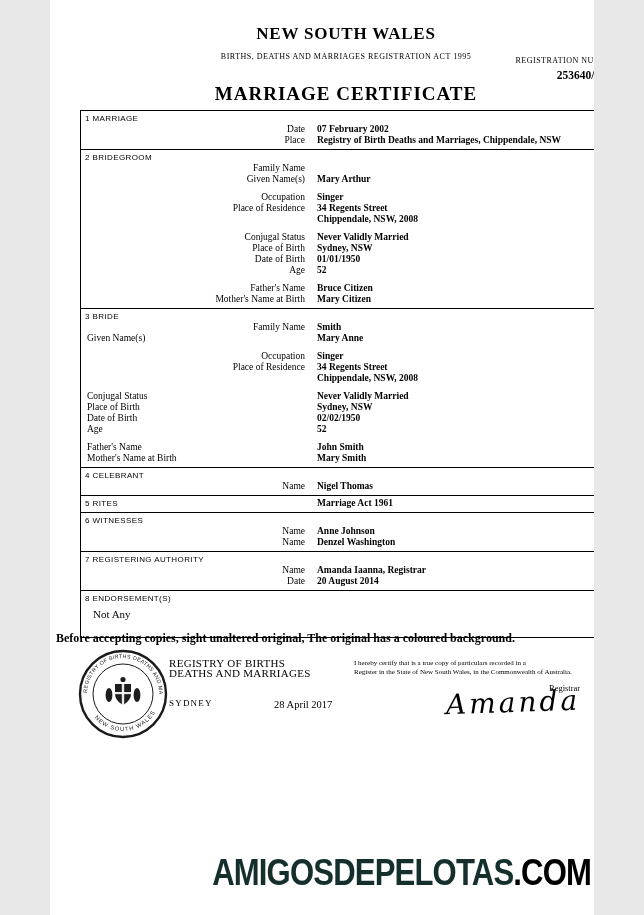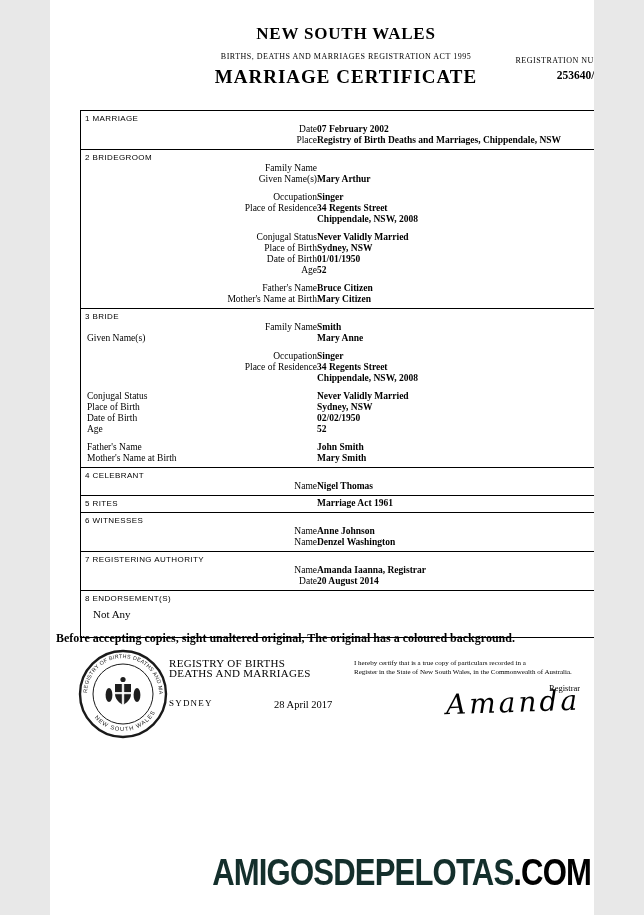--- a/index.html
+++ b/index.html
@@ -16,21 +16,21 @@
 
   
   .cert-header {
     position: absolute;
     top: 24px; left: 0;
     width: 592px;
     text-align: center;
   }
   .state-title { font-size: 17px; font-weight: bold; letter-spacing: 0.8px; }
   .act-line   { font-size: 8px; letter-spacing: 0.5px; margin-top: 8px; }
-  .doc-title  { font-size: 19px; font-weight: bold; letter-spacing: 1px; margin-top: 5px; }
+  .doc-title  { font-size: 19px; font-weight: bold; letter-spacing: 1px; margin-top: 22px; }
   .regnum-label {
     position: absolute; top: 56px; left: 452px; width: 130px;
     text-align: center; font-size: 8px; letter-spacing: 0.5px;
   }
   .regnum-value {
     position: absolute; top: 69px; left: 472px; width: 130px;
     text-align: center; font-size: 11.5px; font-weight: bold;
   }
 
   
@@ -46,21 +46,21 @@
   .sec-head-row { display: flex; line-height: 11px; }
   .sec-title {
     width: 236px; box-sizing: border-box; padding-left: 4px;
     font-family: "Liberation Sans", sans-serif;
     font-size: 8px; letter-spacing: 0.4px;
   }
   .sec-inline-value { font-size: 9.5px; font-weight: bold; }
   .row { display: flex; line-height: 11px; }
   .label {
     width: 236px; box-sizing: border-box;
-    padding-right: 0; text-align: right;
+    padding-right: 12px; text-align: right;
     font-size: 9.5px;
   }
   .label.left { text-align: left; padding-left: 6px; }
   .value { flex: 1; font-size: 9.5px; font-weight: bold; }
   .gap { height: 7px; }
   .endorse-note {
     font-size: 11px; font-weight: normal;
     padding: 4px 0 14px 12px; line-height: 12px;
   }
 

